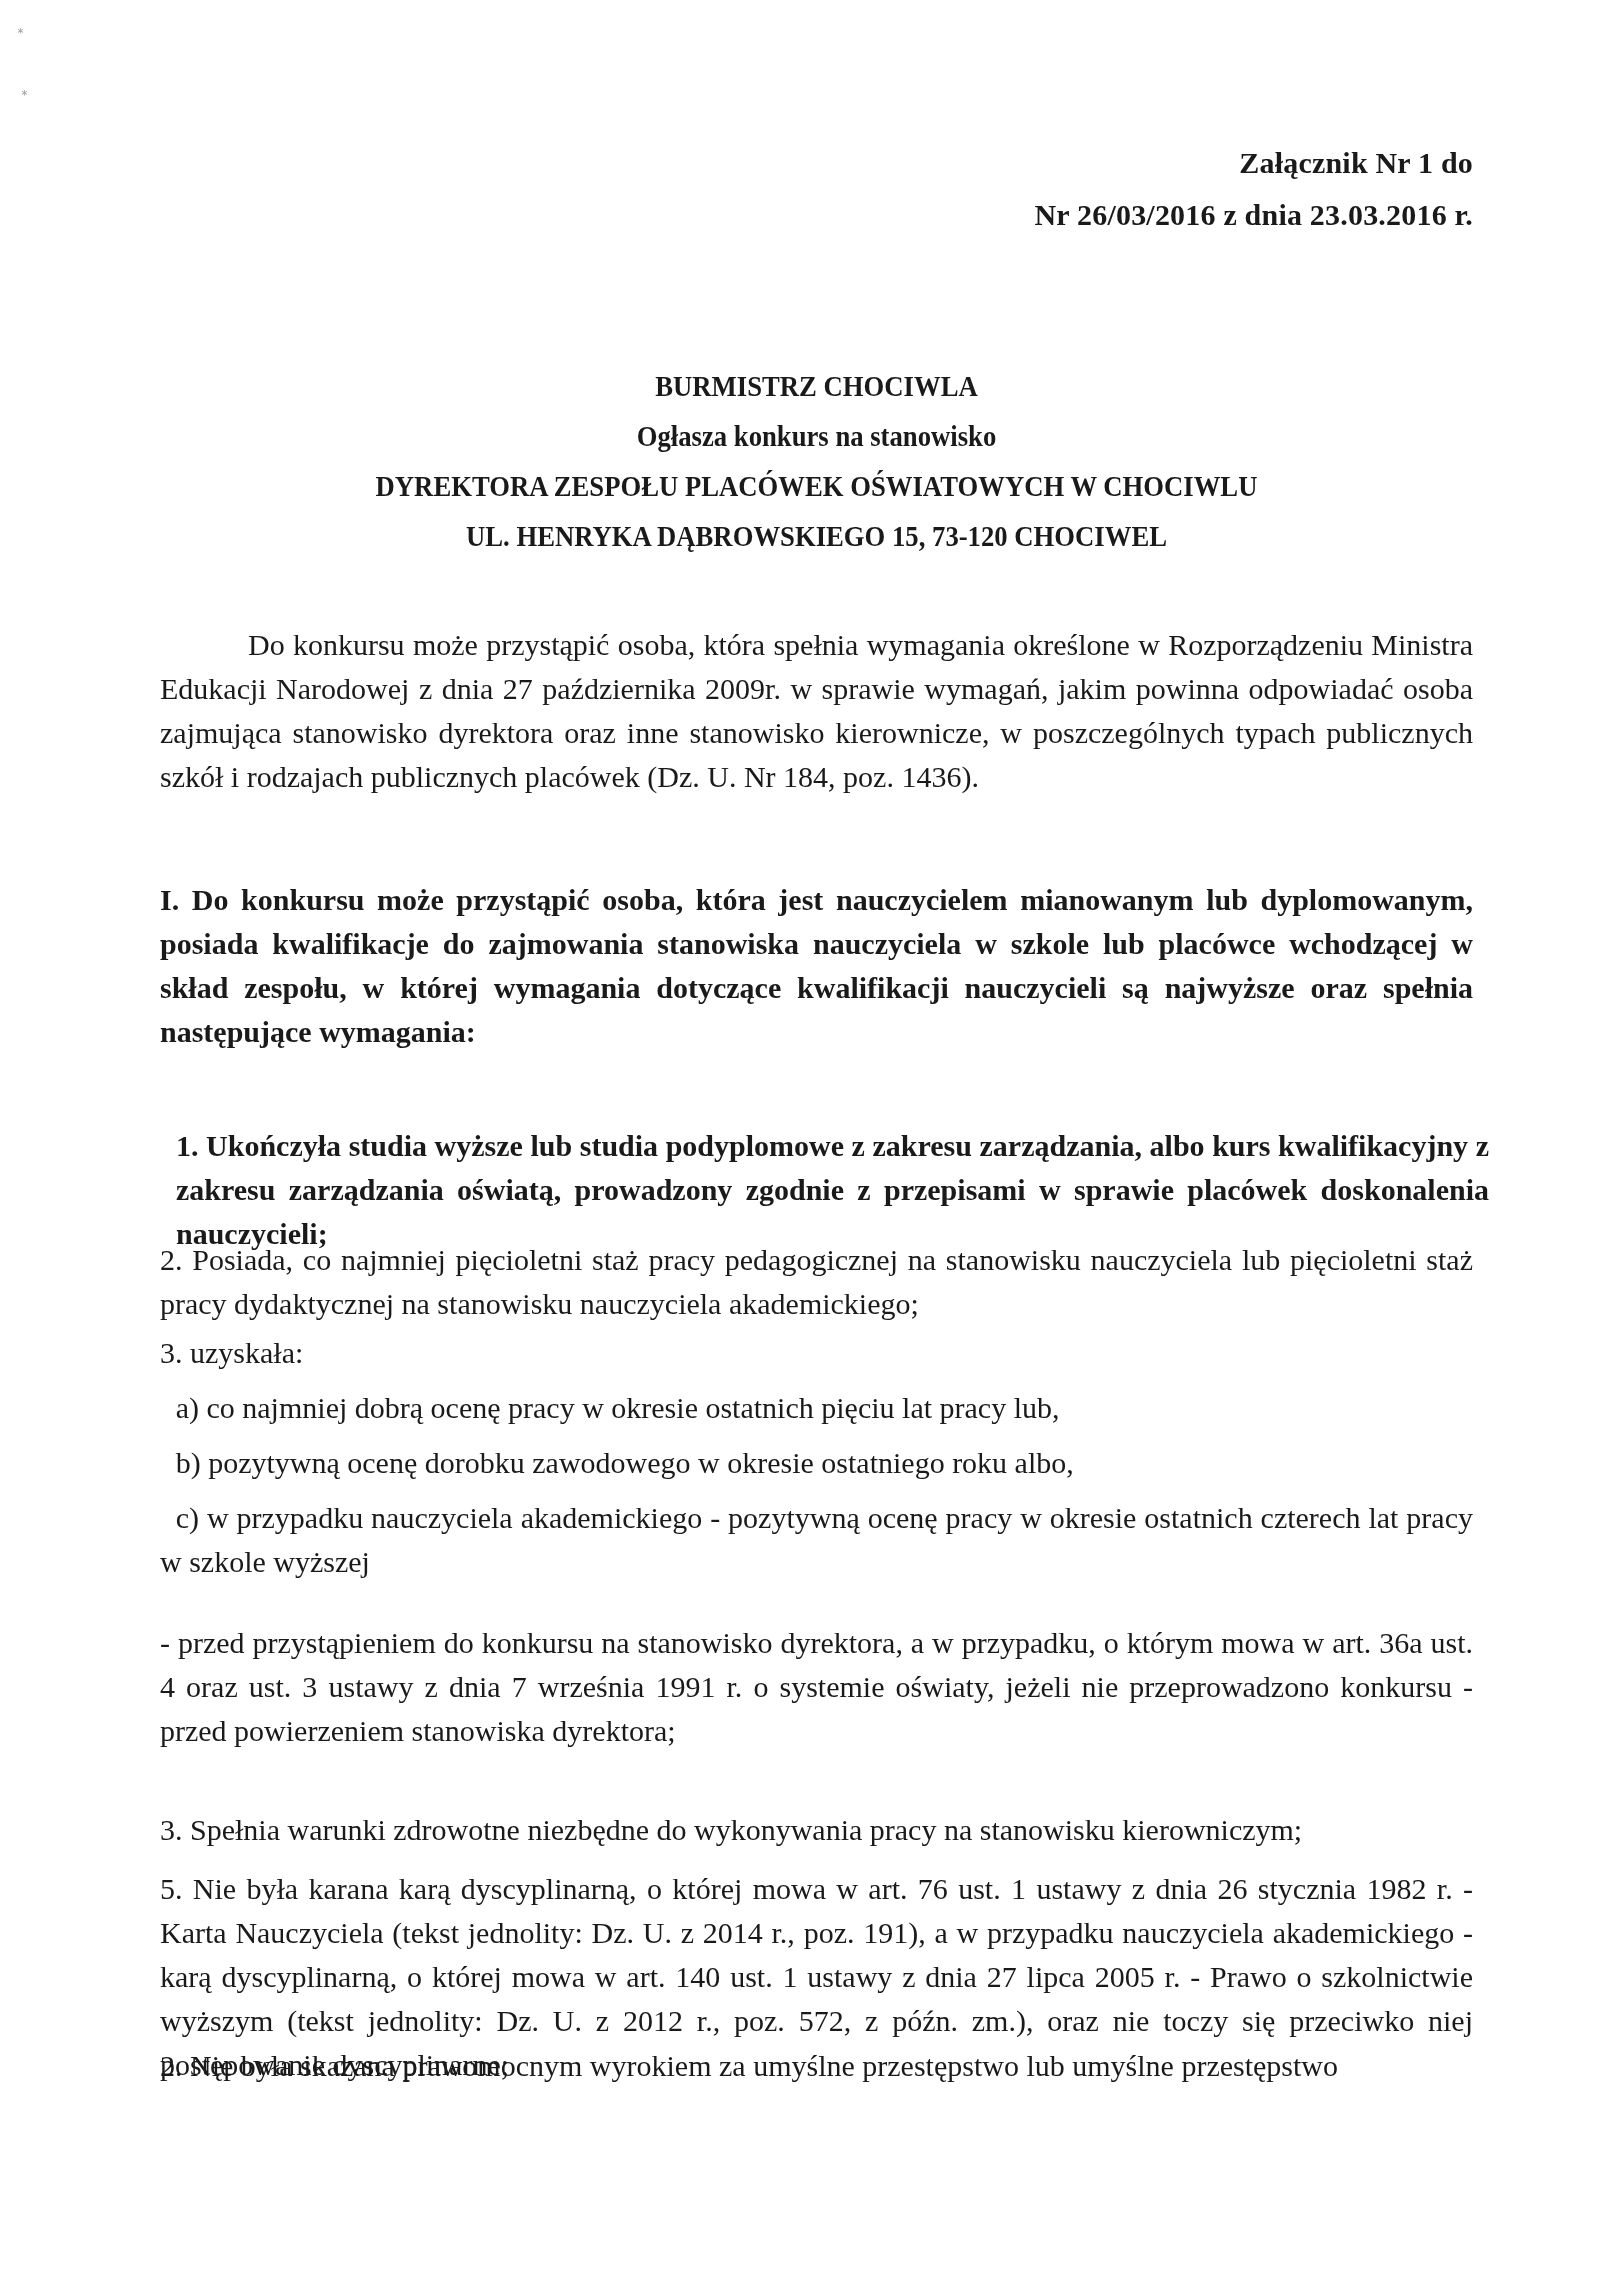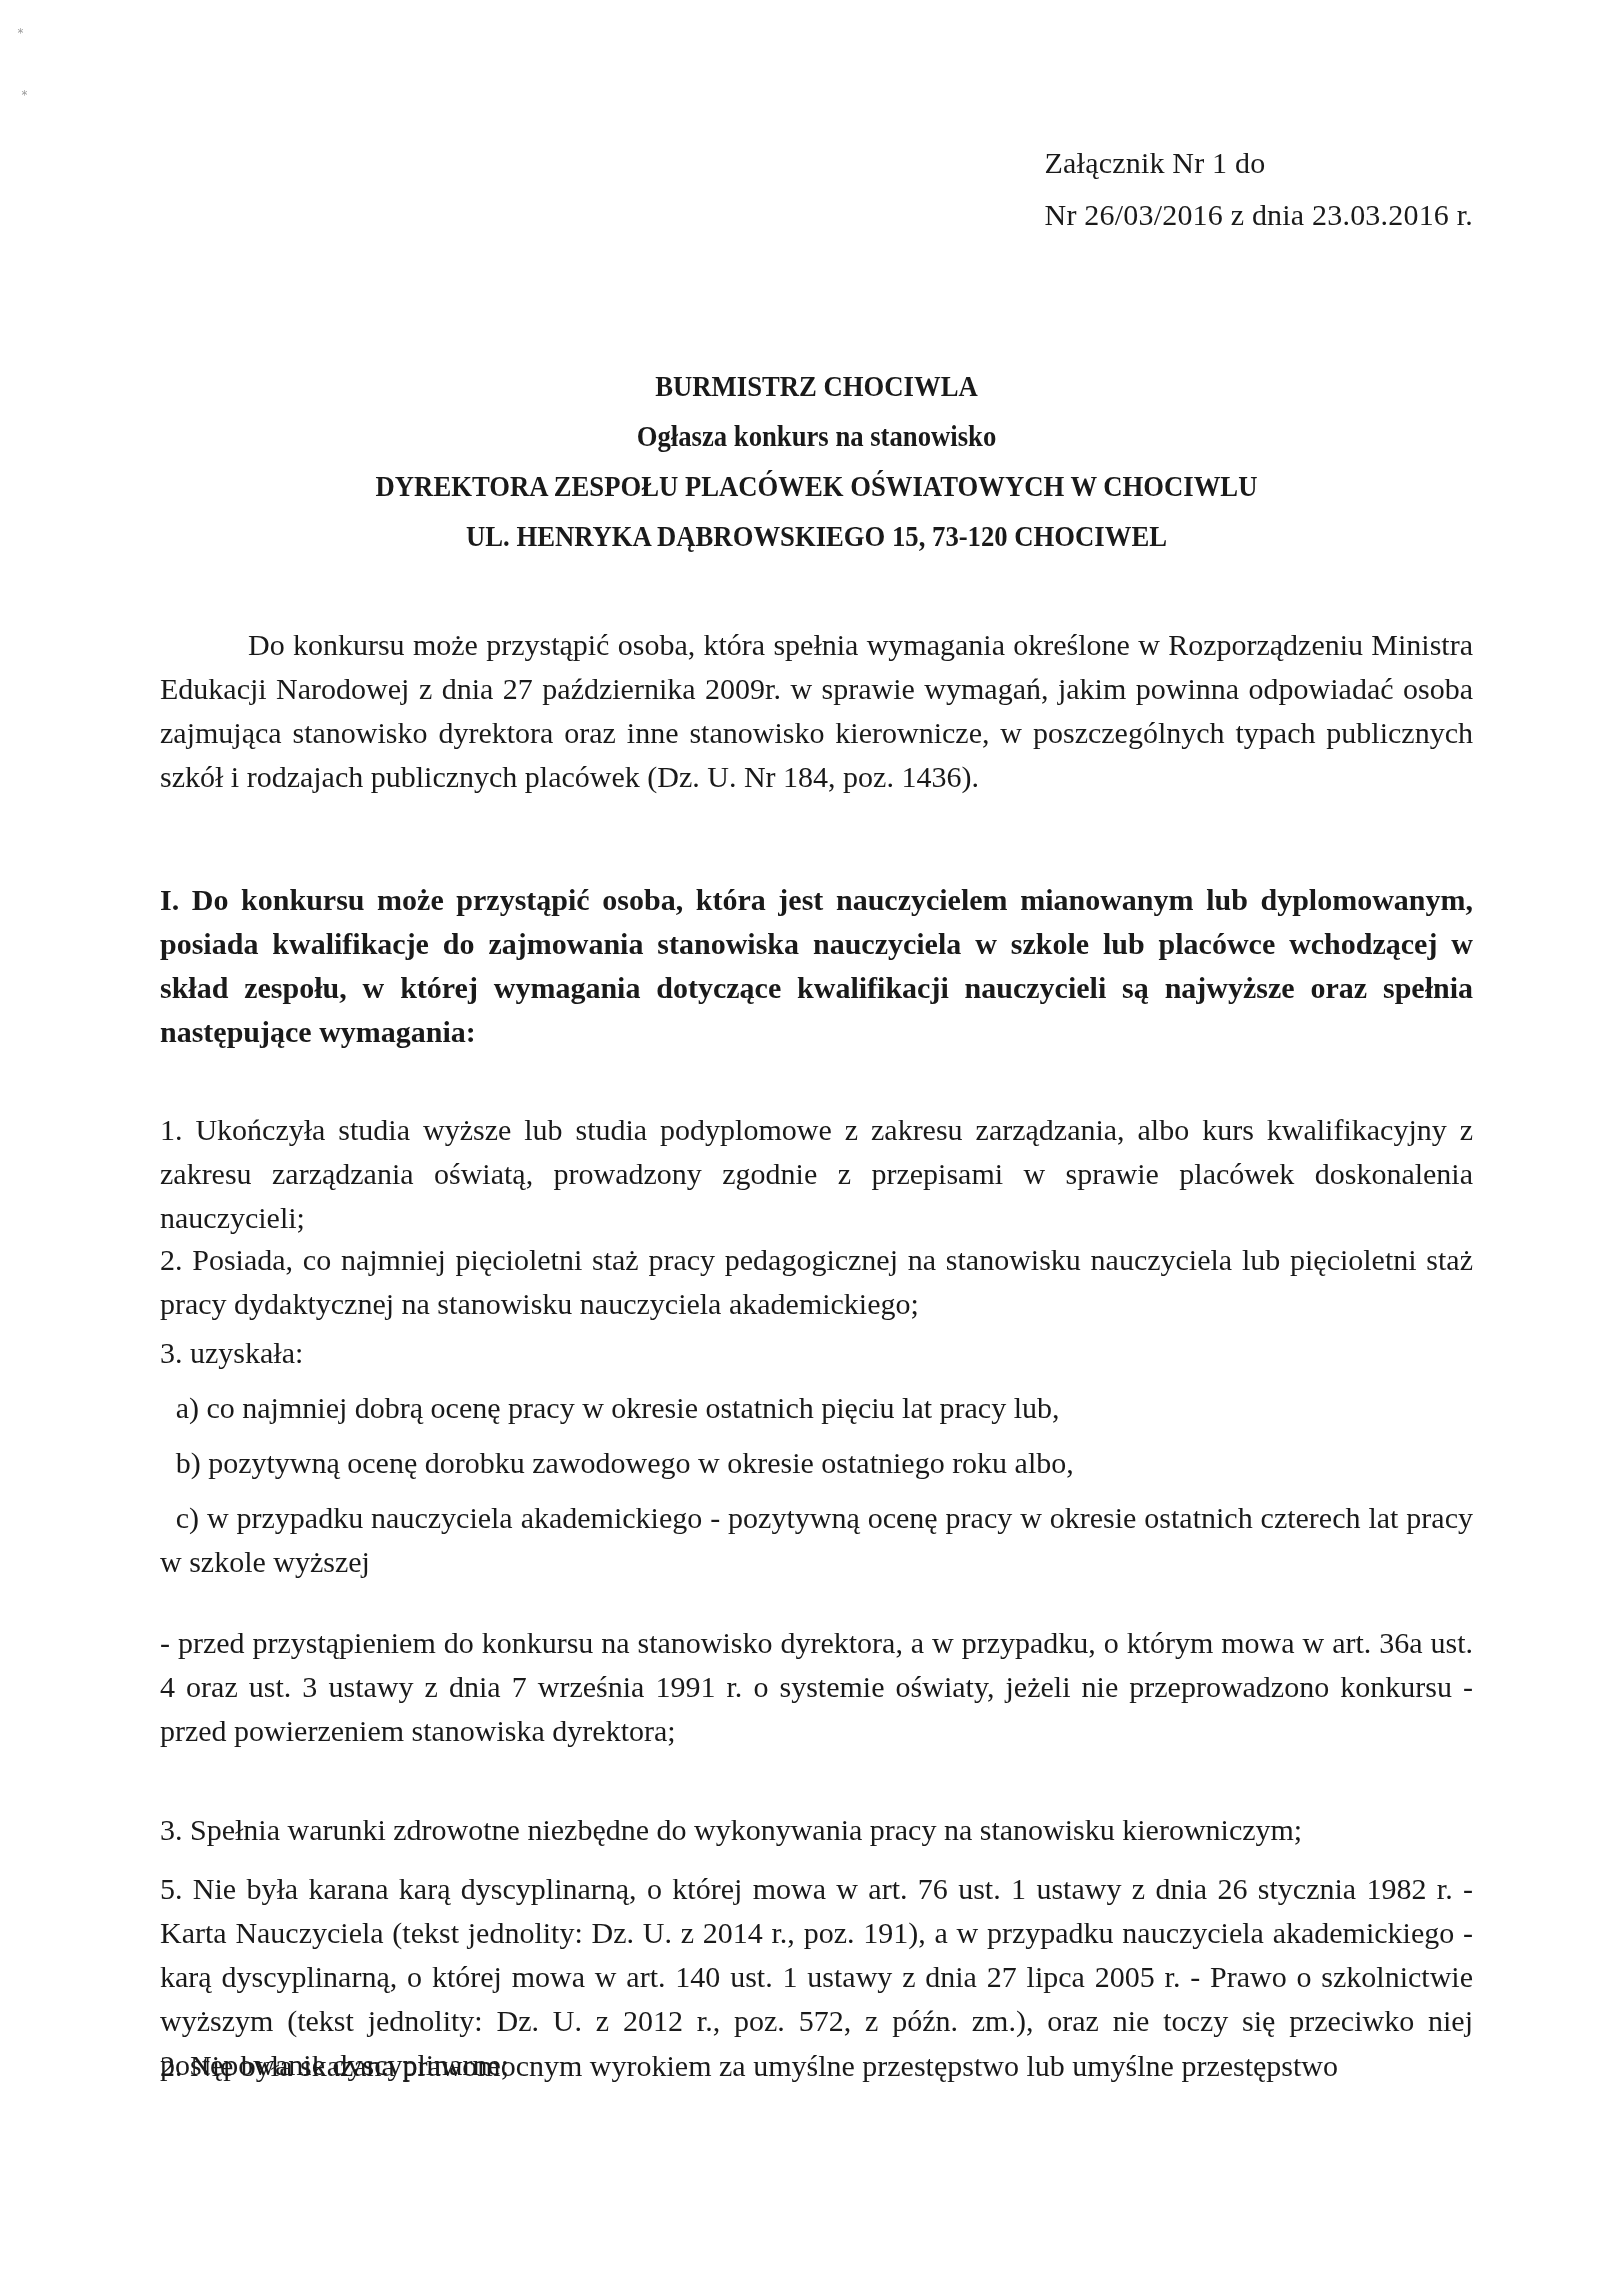--- a/index.html
+++ b/index.html
@@ -24,24 +24,25 @@
     .page {
       position: absolute;
       left: 160px;
       top: 0;
       width: 1313px;
     }
     .attachment {
       position: absolute;
       right: 147px;
       top: 137px;
-      text-align: left;
+      text-align: right;
       font-size: 30px;
       line-height: 52px;
       letter-spacing: 0.2px;
+      font-weight: bold;
     }
     .heading {
       position: absolute;
       left: 0;
       top: 361px;
       width: 1313px;
       text-align: center;
       font-weight: bold;
       font-size: 29px;
       line-height: 50px;
@@ -85,21 +86,21 @@
     <div>BURMISTRZ CHOCIWLA</div>
     <div>Ogłasza konkurs na stanowisko</div>
     <div>DYREKTORA ZESPOŁU PLACÓWEK OŚWIATOWYCH W CHOCIWLU</div>
     <div>UL. HENRYKA DĄBROWSKIEGO 15, 73-120 CHOCIWEL</div>
   </div>
 
   <p class="block intro" style="margin:0;">Do konkursu może przystąpić osoba, która spełnia wymagania określone w Rozporządzeniu Ministra Edukacji Narodowej z dnia 27 października 2009r. w sprawie wymagań, jakim powinna odpowiadać osoba zajmująca stanowisko dyrektora oraz inne stanowisko kierownicze, w poszczególnych typach publicznych szkół i rodzajach publicznych placówek (Dz. U. Nr 184, poz. 1436).</p>
 
   <p class="block section-i" style="margin:0;">I. Do konkursu może przystąpić osoba, która jest nauczycielem mianowanym lub dyplomowanym, posiada kwalifikacje do zajmowania stanowiska nauczyciela w szkole lub placówce wchodzącej w skład zespołu, w której wymagania dotyczące kwalifikacji nauczycieli są najwyższe oraz spełnia następujące wymagania:</p>
 
-  <p class="block item1" style="margin:0;">1. Ukończyła studia wyższe lub studia podyplomowe z zakresu zarządzania, albo kurs kwalifikacyjny z zakresu zarządzania oświatą, prowadzony zgodnie z przepisami w sprawie placówek doskonalenia nauczycieli;</p>
+  <p class="block item1" style="margin:16px;font-weight:bold;">1. Ukończyła studia wyższe lub studia podyplomowe z zakresu zarządzania, albo kurs kwalifikacyjny z zakresu zarządzania oświatą, prowadzony zgodnie z przepisami w sprawie placówek doskonalenia nauczycieli;</p>
   <p class="block item2" style="margin:0;">2. Posiada, co najmniej pięcioletni staż pracy pedagogicznej na stanowisku nauczyciela lub pięcioletni staż pracy dydaktycznej na stanowisku nauczyciela akademickiego;</p>
   <p class="block item3" style="margin:0;">3. uzyskała:</p>
   <p class="block sub-a" style="margin:0;">a) co najmniej dobrą ocenę pracy w okresie ostatnich pięciu lat pracy lub,</p>
   <p class="block sub-b" style="margin:0;">b) pozytywną ocenę dorobku zawodowego w okresie ostatniego roku albo,</p>
   <p class="block sub-c" style="margin:0;">c) w przypadku nauczyciela akademickiego - pozytywną ocenę pracy w okresie ostatnich  czterech lat pracy w szkole wyższej</p>
   <p class="block cont" style="margin:0;">- przed przystąpieniem do konkursu na stanowisko dyrektora, a w przypadku, o którym mowa w art. 36a ust. 4 oraz ust. 3 ustawy z dnia 7 września 1991 r. o systemie oświaty, jeżeli nie przeprowadzono konkursu - przed powierzeniem stanowiska dyrektora;</p>
   <p class="block item4" style="margin:0;">3. Spełnia warunki zdrowotne niezbędne do wykonywania pracy na stanowisku kierowniczym;</p>
   <p class="block item5" style="margin:0;">5. Nie była karana karą dyscyplinarną, o której mowa w art. 76 ust. 1 ustawy z dnia 26 stycznia 1982 r. - Karta Nauczyciela (tekst jednolity: Dz. U. z 2014 r., poz. 191), a w przypadku nauczyciela akademickiego - karą dyscyplinarną, o której mowa w art. 140 ust. 1 ustawy z dnia 27 lipca 2005 r. - Prawo o szkolnictwie wyższym (tekst jednolity: Dz. U. z 2012 r., poz. 572, z późn. zm.), oraz nie toczy się przeciwko niej postępowanie dyscyplinarne;</p>
   <p class="block item6" style="margin:0;">2. Nie była skazana prawomocnym wyrokiem za umyślne przestępstwo lub umyślne przestępstwo</p>
 

